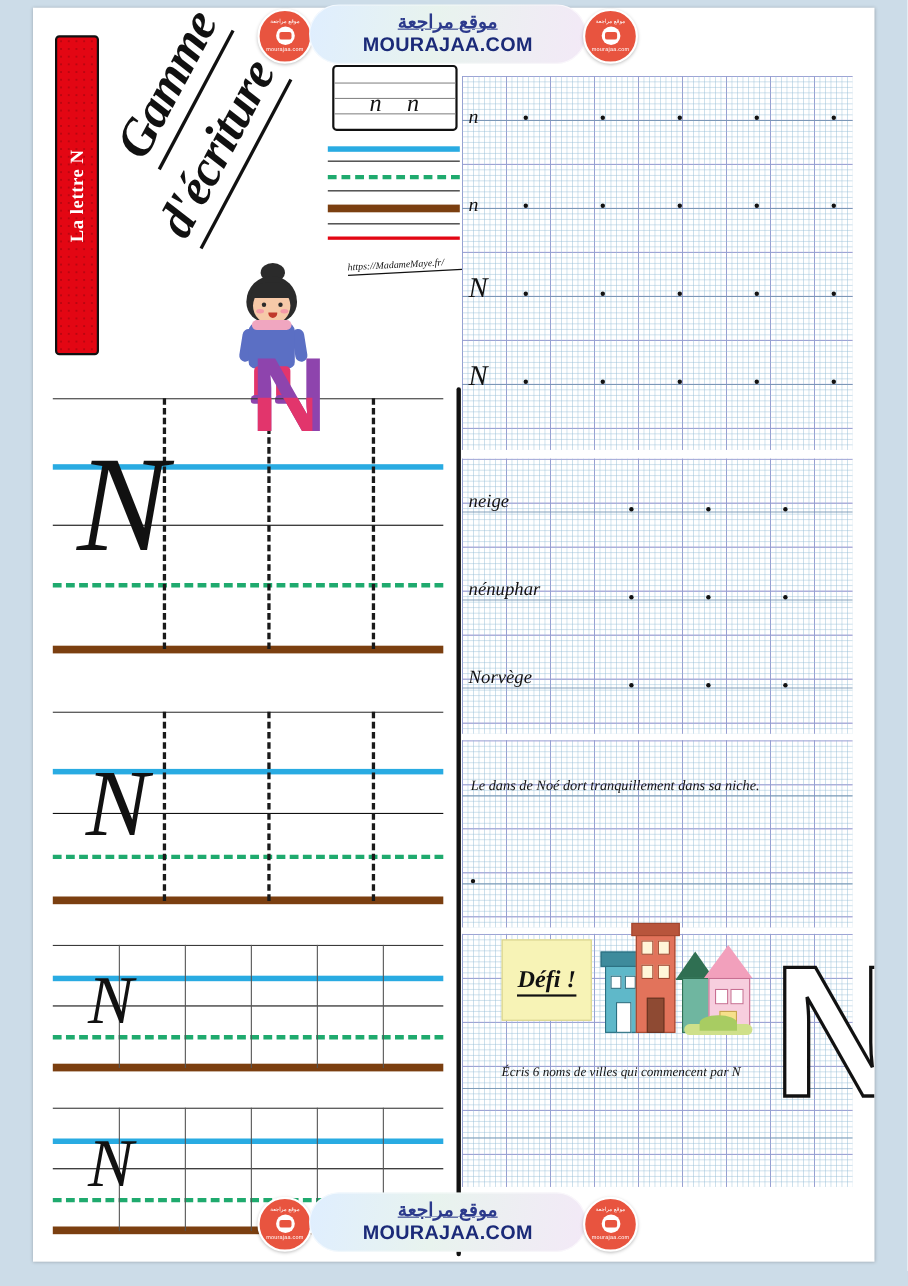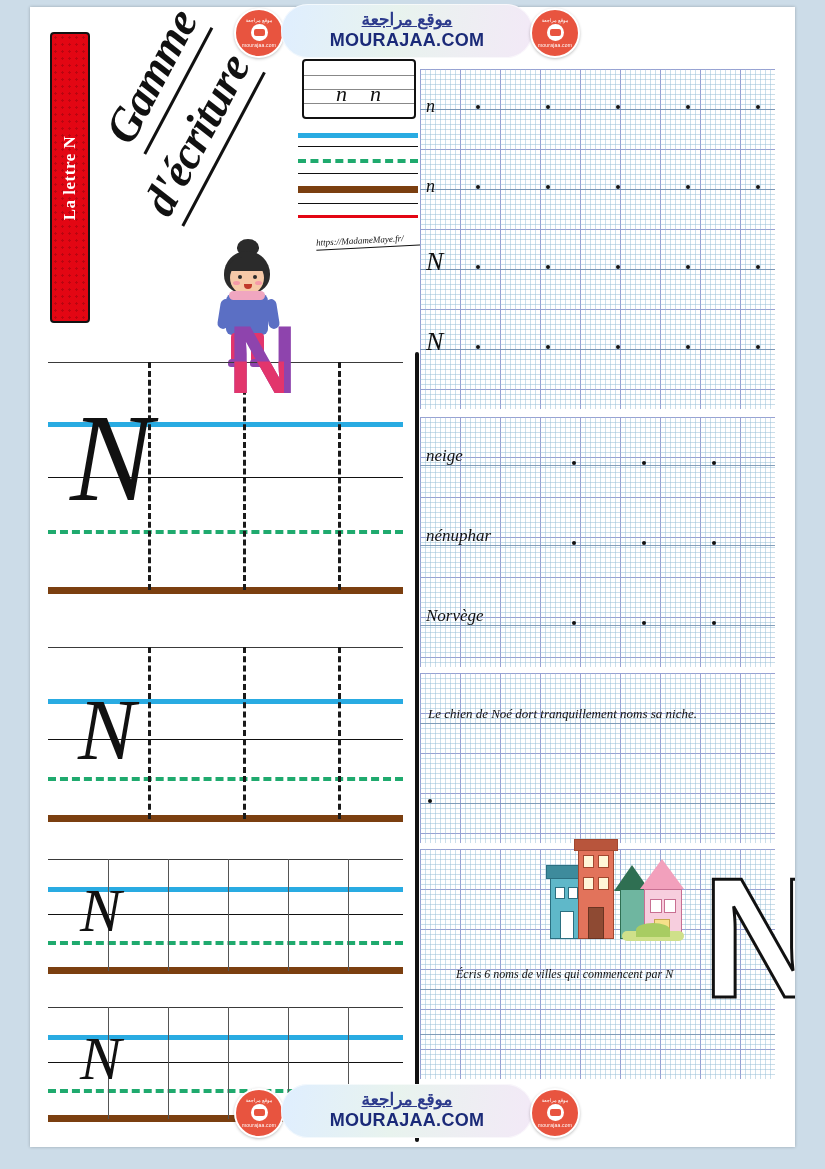--- a/index.html
+++ b/index.html
@@ -539,29 +539,32 @@
       <div class="dot" style="left:222px; top:124px;"></div>
       <div class="dot" style="left:292px; top:124px;"></div>
       <div class="dot" style="left:152px; top:204px;"></div>
       <div class="dot" style="left:222px; top:204px;"></div>
       <div class="dot" style="left:292px; top:204px;"></div>
     </div>
 
     <div class="grid-panel violet" style="left:0px; top:604px; width:355px; height:170px;">
       <div class="seyes-row" style="top:50px;"></div>
       <div class="seyes-row" style="top:130px;"></div>
-      <div class="sentence-line" style="left:8px; top:33px;">Le chien de Noé dort tranquillement noms sa niche.</div>
+      <div class="sentence-line" style="left:8px; top:33px;">Le dans de Noé dort tranquillement dans sa niche.</div>
       <div class="dot" style="left:8px; top:126px;"></div>
     </div>
 
     <div class="grid-panel violet" style="left:0px; top:780px; width:355px; height:230px;">
       <div class="seyes-row" style="top:140px;"></div>
       <div class="seyes-row" style="top:185px;"></div>
     </div>
 
+    <div class="defi-box">
+      <div class="defi-text">Défi !</div>
+    </div>
 
     <div class="houses">
       <div class="h-part" style="left:10px; top:36px; width:30px; height:62px; background:#5fb8c9; border:1px solid #2b6f80;"></div>
       <div class="h-part" style="left:6px;  top:26px; width:38px; height:12px; background:#3e8b9c; border:1px solid #2b6f80;"></div>
       <div class="h-part" style="left:15px; top:48px; width:8px;  height:10px; background:#ffffff; border:1px solid #2b6f80;"></div>
       <div class="h-part" style="left:28px; top:48px; width:8px;  height:10px; background:#ffffff; border:1px solid #2b6f80;"></div>
       <div class="h-part" style="left:20px; top:72px; width:12px; height:26px; background:#ffffff; border:1px solid #2b6f80;"></div>
 
       <div class="h-part" style="left:38px; top:6px;  width:34px; height:92px; background:#e2735b; border:1px solid #a2472f;"></div>
       <div class="h-part" style="left:34px; top:0px;  width:42px; height:10px; background:#b8553c; border:1px solid #a2472f;"></div>

